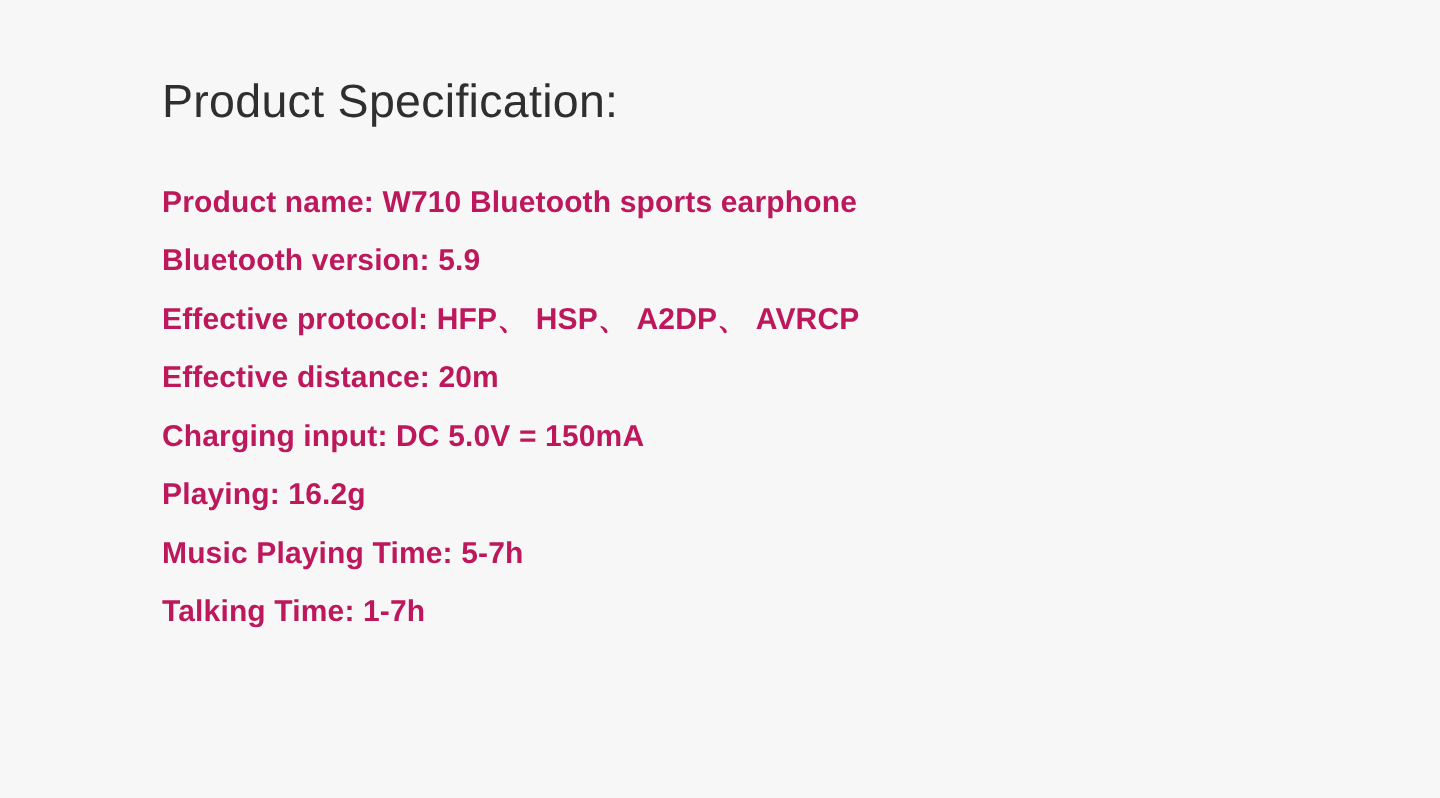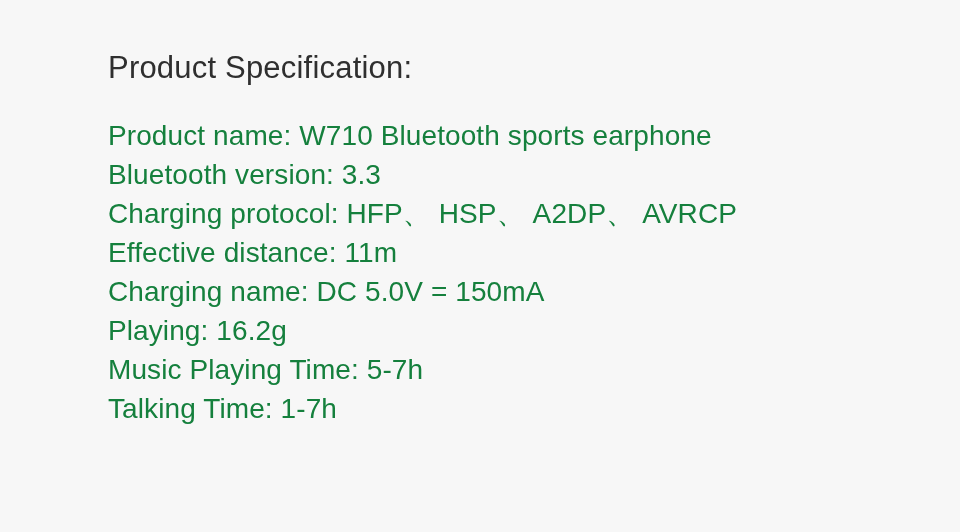--- a/index.html
+++ b/index.html
@@ -47,39 +47,39 @@
     left: 108px;
     top: 116px;
     margin: 0;
     padding: 0;
     list-style: none;
     width: 820px;
   }
 
   .spec-line {
     font-family: "Liberation Sans", sans-serif;
-    font-size: 28px;
-    font-weight: 400;
+    font-size: 20px;
+    font-weight: 700;
     line-height: 39px;
     letter-spacing: 0.1px;
-    color: #15803d;
+    color: #be185d;
     white-space: pre;
   }
 </style>
 </head>
 <body>
 
 <div id="spec-sheet">
 
   <h1 class="spec-title">Product Specification:</h1>
 
   <ul class="spec-list">
     <li class="spec-line">Product name: W710 Bluetooth sports earphone</li>
-    <li class="spec-line">Bluetooth version: 3.3</li>
-    <li class="spec-line">Charging protocol: HFP、 HSP、 A2DP、 AVRCP</li>
-    <li class="spec-line">Effective distance: 11m</li>
-    <li class="spec-line">Charging name: DC 5.0V = 150mA</li>
+    <li class="spec-line">Bluetooth version: 5.9</li>
+    <li class="spec-line">Effective protocol: HFP、 HSP、 A2DP、 AVRCP</li>
+    <li class="spec-line">Effective distance: 20m</li>
+    <li class="spec-line">Charging input: DC 5.0V = 150mA</li>
     <li class="spec-line">Playing: 16.2g</li>
     <li class="spec-line">Music Playing Time: 5-7h</li>
     <li class="spec-line">Talking Time: 1-7h</li>
   </ul>
 
 </div>
 
 </body></html>

